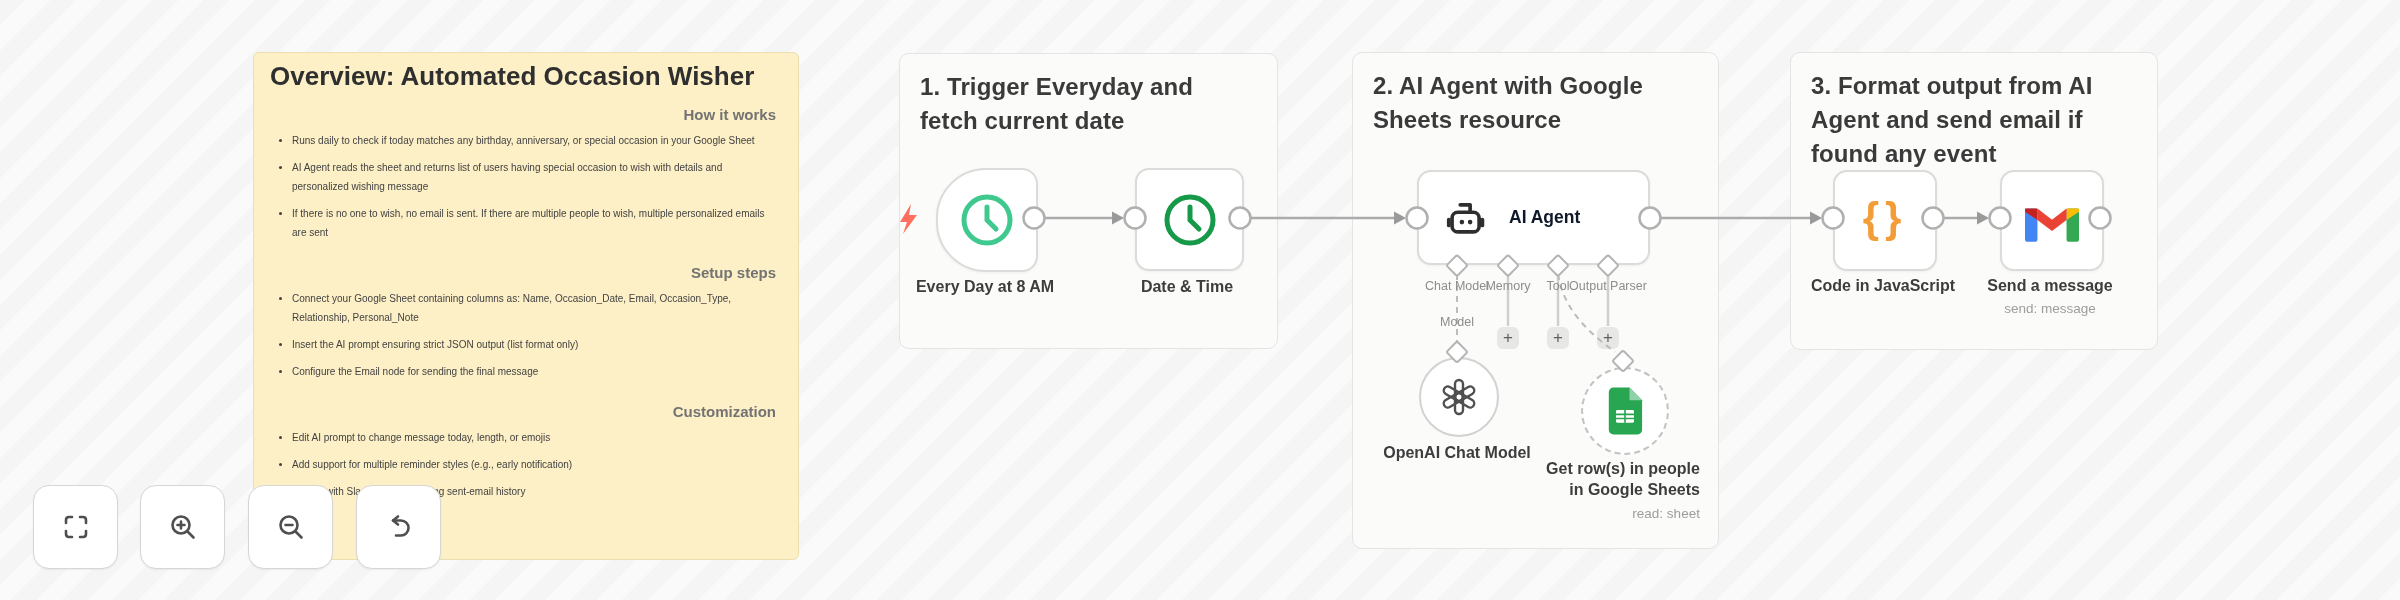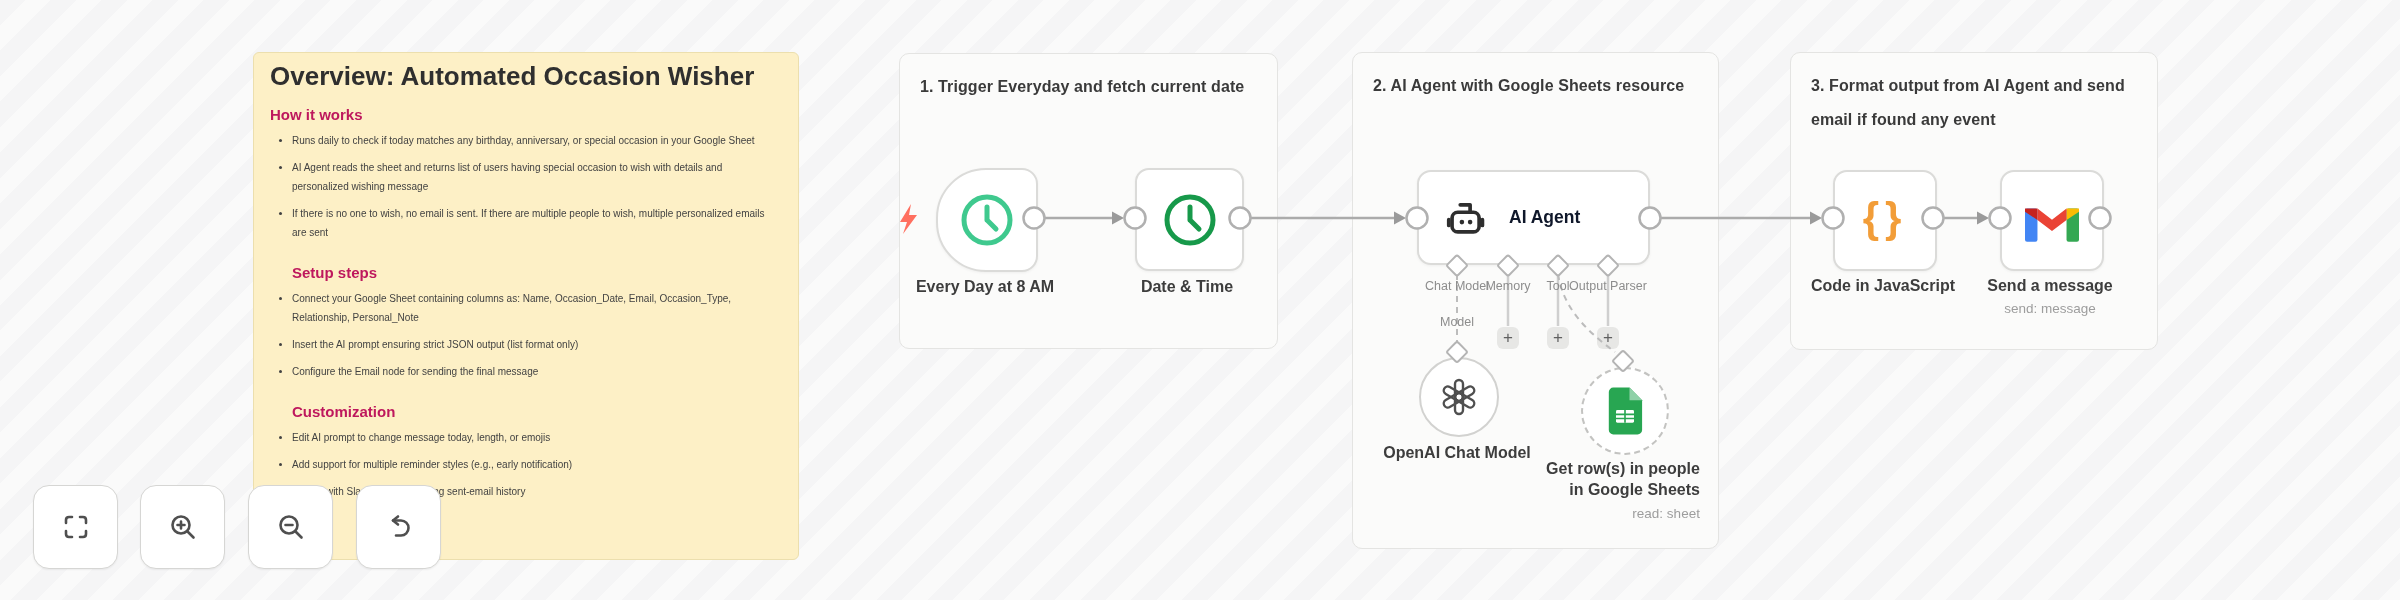--- a/index.html
+++ b/index.html
@@ -5,27 +5,27 @@
   html,body{margin:0;padding:0;}
   body{font-family:"Liberation Sans","DejaVu Sans",sans-serif;}
   .stage{position:relative;width:2400px;height:600px;overflow:hidden;
     background:repeating-linear-gradient(135deg,#f5f5f6 0 18px,#fafafa 18px 36px);}
 
   
   .group{position:absolute;background:rgba(251,251,250,0.92);border:1.5px solid #e4e4e2;border-radius:10px;z-index:1;}
   .g1{left:899px;top:53px;width:377px;height:294px;}
   .g2{left:1352px;top:52px;width:365px;height:495px;}
   .g3{left:1790px;top:52px;width:366px;height:296px;}
-  .gtitle{margin:16px 0 0 20px;width:335px;font-size:16px;line-height:34px;font-weight:700;color:#3a3a3a;letter-spacing:.1px;}
+  .gtitle{margin:16px 0 0 20px;width:335px;font-size:24px;line-height:34px;font-weight:700;color:#3a3a3a;letter-spacing:.1px;}
 
   
   .note{position:absolute;left:253px;top:52px;width:546px;height:508px;box-sizing:border-box;
     background:#fdf0c6;border:1px solid #ecdfae;border-radius:6px;padding:8px 22px 10px 16px;z-index:2;overflow:hidden;color:#3e3e3e;}
   .note h1{margin:0 0 10px 0;font-size:26px;line-height:31px;font-weight:700;color:#2f2f2f;}
-  .note h4{margin:14px 0 8px 0;font-size:15px;font-weight:700;color:#be185d;}
+  .note h4{margin:14px 0 8px 0;font-size:15px;font-weight:700;color:#737373;text-align:right;}
   .note h4.indent{margin-left:22px;margin-top:22px;}
   .note ul{margin:0;padding-left:22px;}
   .note li{font-size:10px;line-height:19px;margin-bottom:8px;color:#424242;}
 
   
   .node{position:absolute;background:#fff;border:2px solid #dbdbd9;border-radius:14px;z-index:3;
     display:flex;align-items:center;justify-content:center;box-shadow:0 1px 3px rgba(0,0,0,.05);}
   .trigger{left:936px;top:168px;width:98px;height:100px;border-radius:50px 16px 16px 50px;}
   .datetime{left:1135px;top:168px;width:105px;height:99px;}
   .ai{left:1417px;top:170px;width:233px;height:95px;justify-content:flex-start;padding-left:24px;box-sizing:border-box;gap:20px;}

